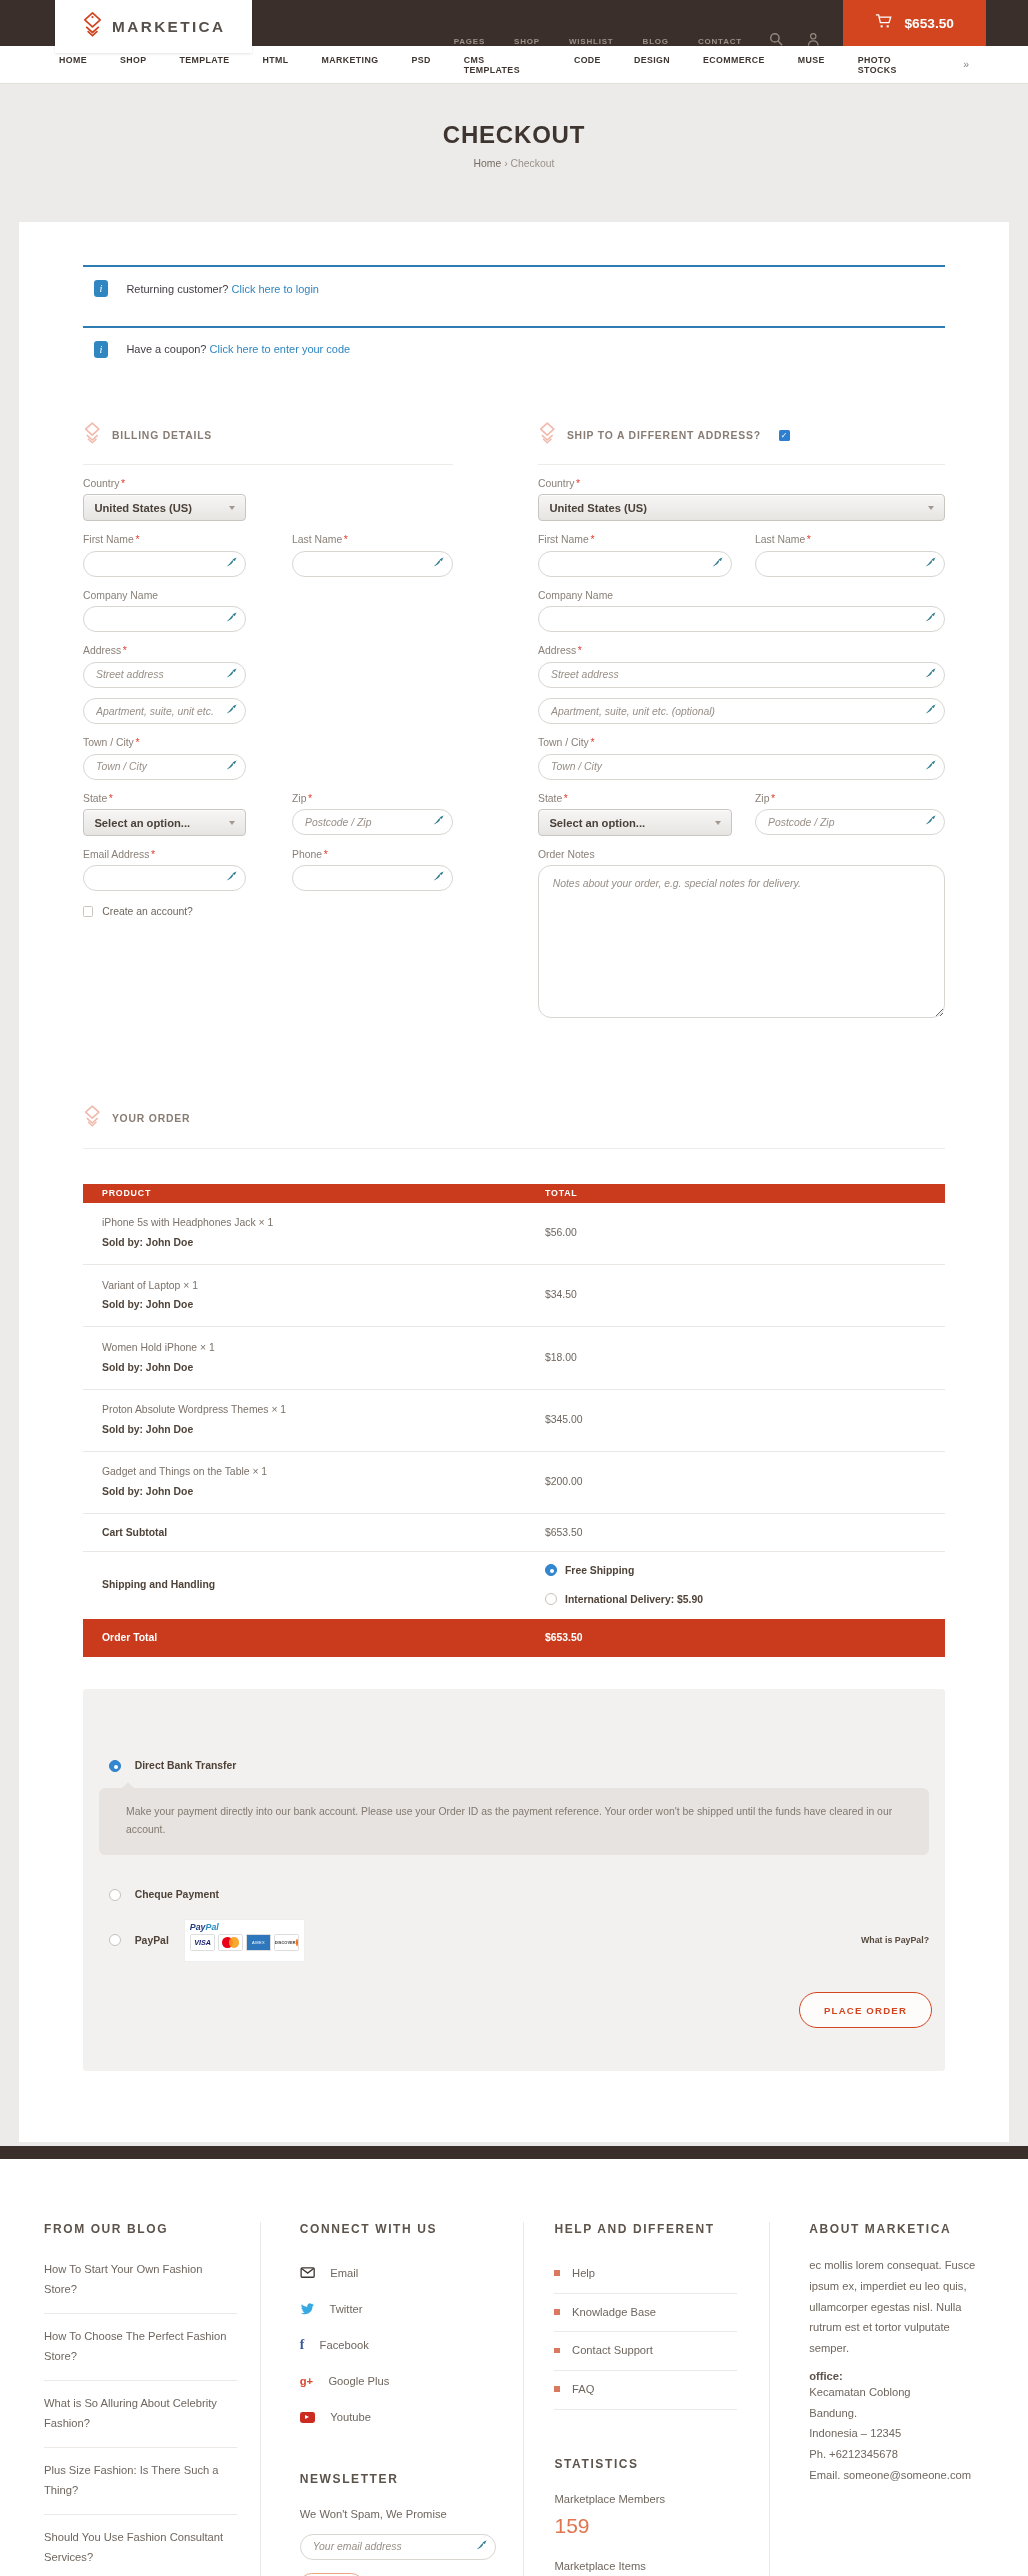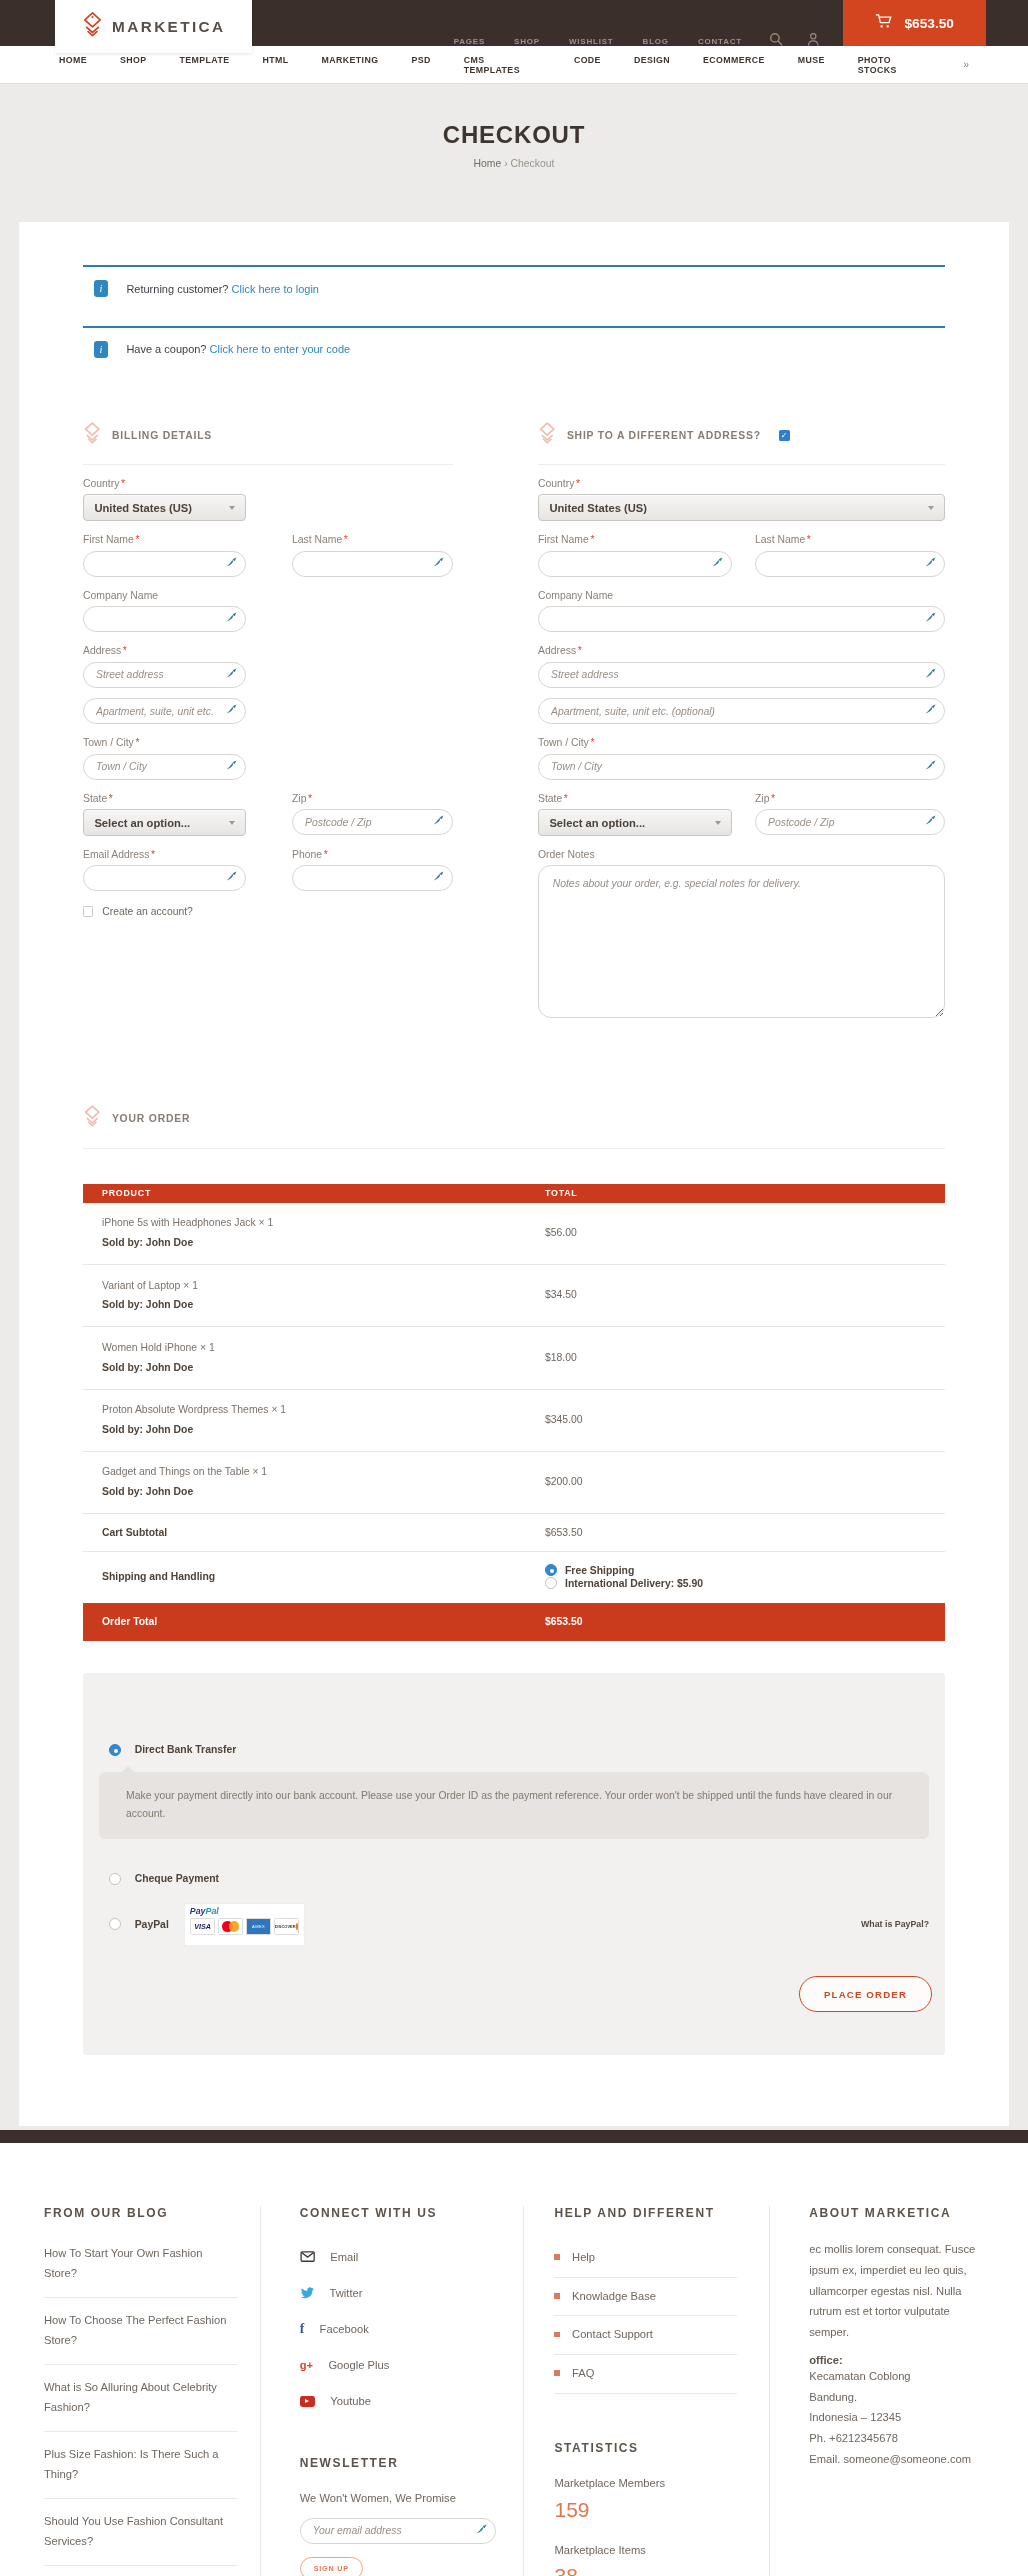--- a/index.html
+++ b/index.html
@@ -83,21 +83,21 @@
            font-size: 8.8px; font-weight: bold; letter-spacing: 0.8px; }
   .cell-product { flex: 1; padding-left: 19px; }
   .cell-total { width: 400px; }
   .order-row { display: flex; border-bottom: 0.8px solid #eae7e4; padding: 14.5px 0 16px; }
   .row-name { font-size: 10.4px; color: #7a7169; }
   .row-sold { margin-top: 8.8px; font-size: 10.4px; font-weight: bold; color: #4f4339; }
   .order-row .cell-total, .subtotal-row .cell-total { display: flex; align-items: center; font-size: 10.4px; color: #6e655d; }
   .subtotal-row { display: flex; align-items: center; height: 38px; border-bottom: 0.8px solid #eae7e4; }
   .bold-label { font-size: 10.4px; font-weight: bold; color: #4f4339; }
   .shiprow { display: flex; align-items: center; padding: 12px 0 13.7px; }
-  .ship-opts { width: 400px; display: flex; flex-direction: column; gap: 1px; }
+  .ship-opts { width: 400px; display: flex; flex-direction: column; gap: 17px; }
   .opt { display: flex; align-items: center; gap: 8px; }
   .radio { width: 12px; height: 12px; border-radius: 50%; border: 0.8px solid #c6c1bc; background: #fff; position: relative; flex: none; }
   .radio.sel { background: #3287d2; border-color: #2f7fc5; }
   .radio.sel::after { content: ""; position: absolute; left: 4px; top: 4px; width: 4px; height: 4px; border-radius: 50%; background: #fff; }
   .total-row { height: 38px; background: #ca3a1c; display: flex; align-items: center; color: #fff; font-size: 10.4px; font-weight: bold; }
   .total-row .cell-total { width: 400px; }
 
   
   .payment-box { margin-top: 32px; background: #f3f1ef; border-radius: 3.2px; padding: 39px 0 0; }
   .pay-row { display: flex; align-items: center; gap: 13.7px; padding: 0 16px 0 26px; margin-top: 32px; }
@@ -641,21 +641,21 @@
         <span>Google Plus</span>
       </div>
       <div class="connect-item">
         <span class="yt"></span>
         <span>Youtube</span>
       </div>
     </div>
 
     <div class="nl-block">
       <div class="f-title">NEWSLETTER</div>
-      <div class="promise">We Won't Women, We Promise</div>
+      <div class="promise">We Won't Spam, We Promise</div>
       <div class="pill">
         <input placeholder="Your email address" style="">
         <span class="dash-icon"><svg width="13" height="13" viewBox="0 0 16 16">
               <path d="M2 13 C5 12 8 10 10 7 L9 5 L12 6 C13 5 13 3 14.5 1.5 C12.5 2.8 11 3 10 4 L5.5 9.5 Z" fill="#2e7d90"></path>
             </svg></span>
       </div>
       <button class="signup-btn">SIGN UP</button>
     </div>
   </div>
 

